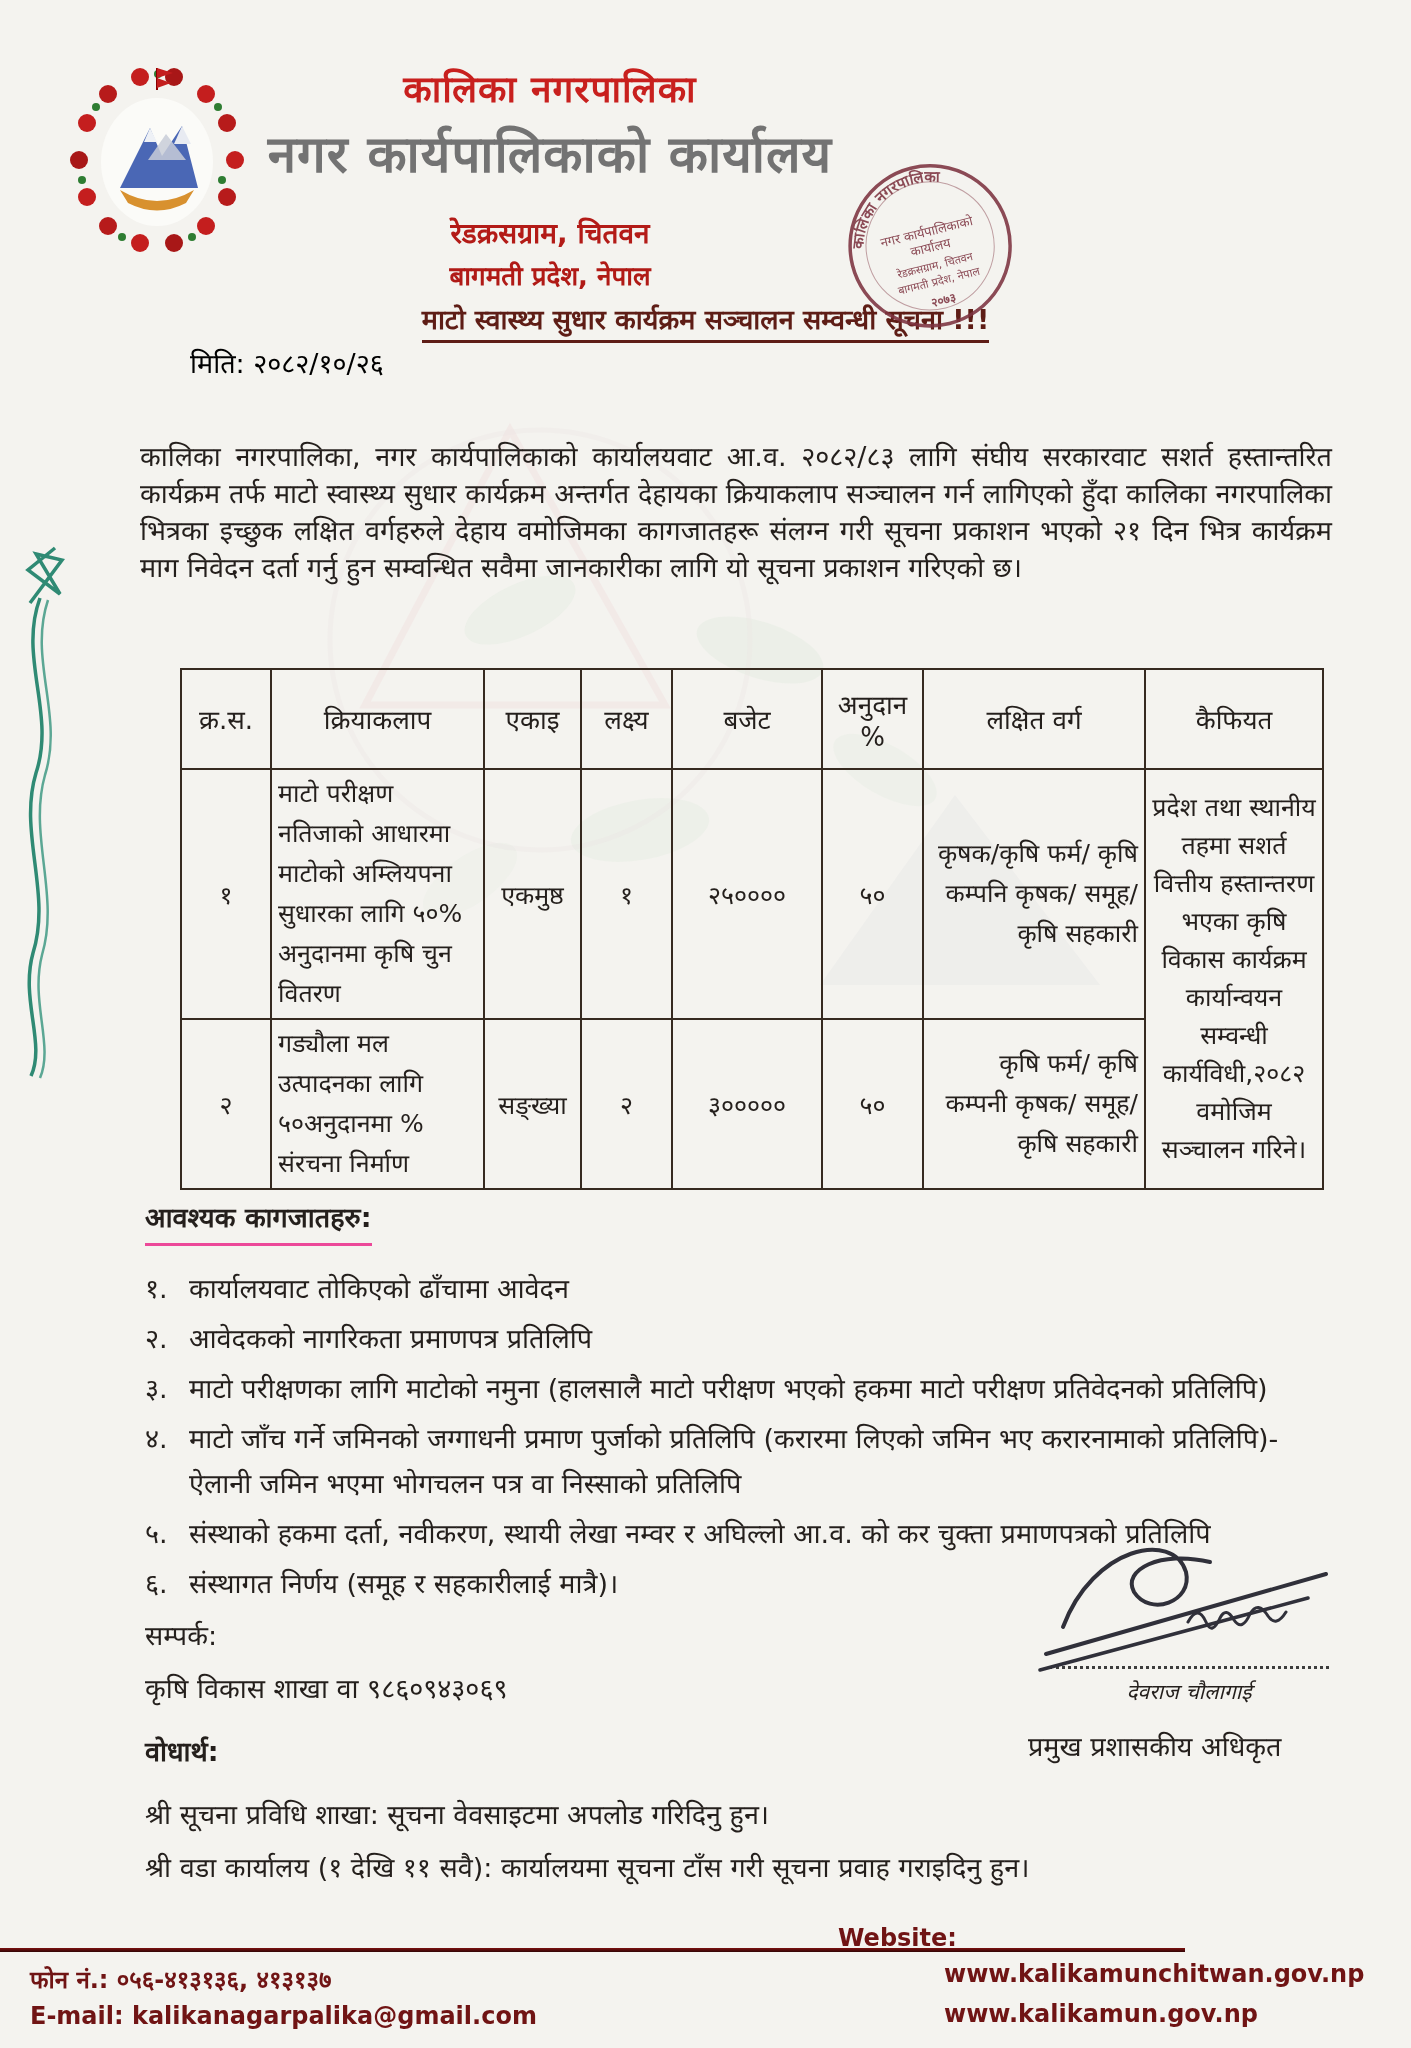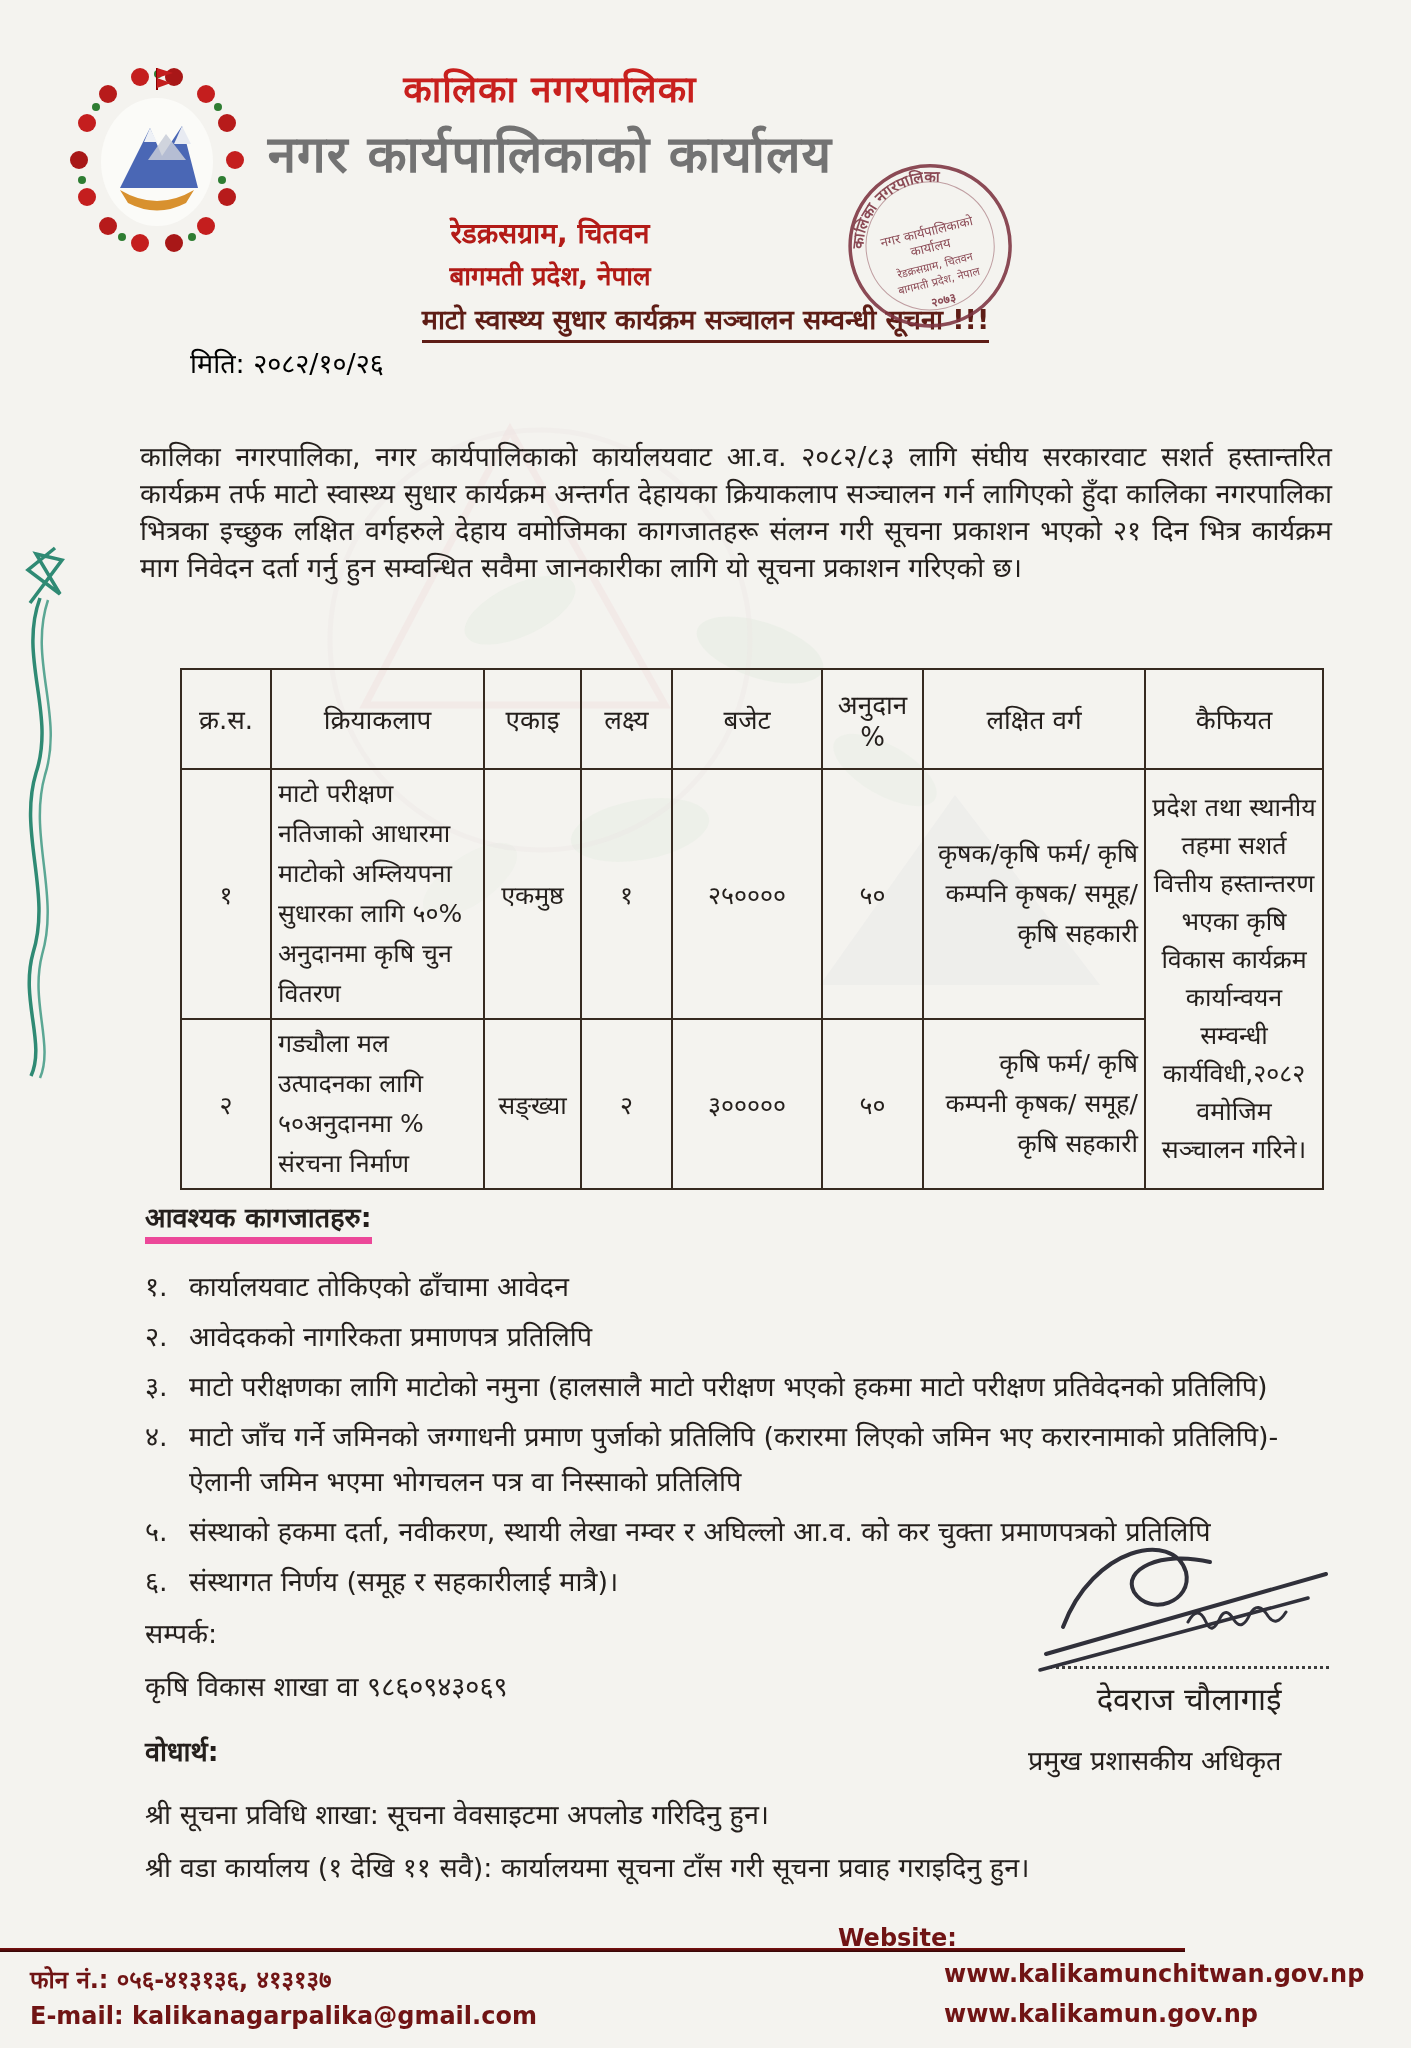--- a/index.html
+++ b/index.html
@@ -32,36 +32,36 @@
   tr.r1{height:238px;}
   tr.r2{height:162px;}
   td.c-center{text-align:center;}
   td.c-activity{text-align:left;padding-left:14px;line-height:40px;}
   td.c-group{text-align:right;padding-right:16px;line-height:40px;}
   td.c-remarks{text-align:center;line-height:38px;padding:0 8px;}
 
   
   .docs{left:145px;top:1198px;width:1195px;}
   .docs .dhead{display:inline-block;font-size:27px;font-weight:bold;color:#241f1c;
-               border-bottom:7px solid #ec4899;padding-bottom:2px;margin-bottom:20px;}
+               border-bottom:3px solid #ec4899;padding-bottom:8px;margin-bottom:20px;}
   .docs .item{display:flex;font-size:27px;line-height:45px;margin-bottom:5px;color:#241f1c;}
   .docs .num{width:44px;flex:none;}
   .docs .txt{flex:1;}
   .contact-label{font-size:27px;margin-top:10px;}
   .contact-line{font-size:27px;margin-top:16px;}
 
   
   .ccblk{left:145px;top:1732px;width:1100px;}
   .ccblk .cclabel{font-size:27px;font-weight:bold;margin-bottom:26px;}
   .ccblk .ccitem{font-size:27px;margin-bottom:16px;}
 
   
   .sig{left:1028px;top:1528px;width:322px;text-align:center;}
   .sig .dots{width:280px;margin:0 auto;border-bottom:3px dotted #3d3d3d;height:138px;}
-  .sig .name{font-size:31px;margin-top:8px;color:#241f1c;}
+  .sig .name{font-size:21px;margin-top:8px;color:#241f1c;font-style:italic;}
   .sig .title{font-size:27px;margin-top:22px;text-align:left;white-space:nowrap;color:#241f1c;}
   .sig svg{position:absolute;left:10px;top:-6px;}
 
   
   .divider{left:0;top:1948px;width:1185px;height:4px;background:linear-gradient(to bottom,#7c1110,#310505);}
   .ft{font-size:24px;font-weight:bold;color:#701414;white-space:nowrap;}
   .ft-phone{left:30px;top:1962px;}
   .ft-email{left:30px;top:2002px;}
   .ft-weblabel{left:838px;top:1924px;}
   .ft-url1{left:944px;top:1960px;}

